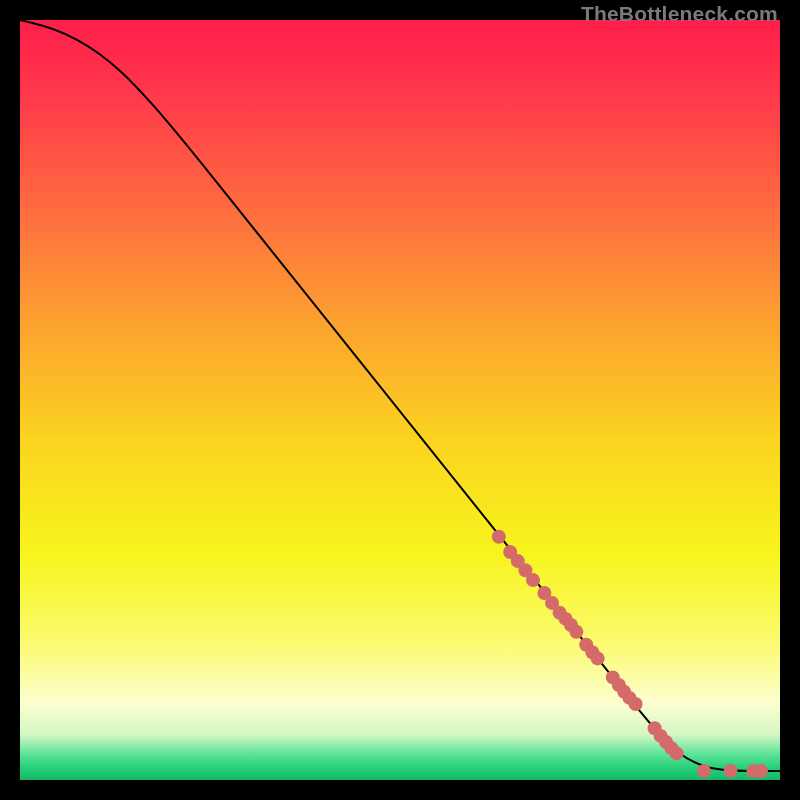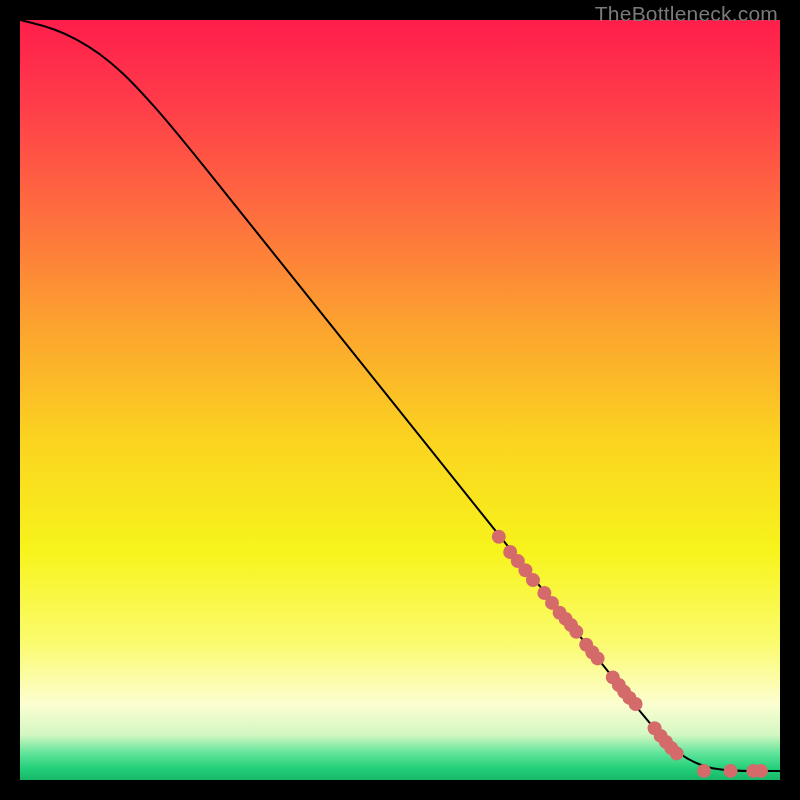--- a/index.html
+++ b/index.html
@@ -25,21 +25,21 @@
     top: 0;
     width: 760px;
     height: 760px;
   }
   .watermark {
     position: absolute;
     top: 2px;
     right: 22px;
     color: #7a7a7a;
     font-size: 21px;
-    font-weight: 400;
+    font-weight: 700;
     letter-spacing: 0.2px;
   }
   svg { display: block; }
 </style>
 </head>
 <body>
 
 <div class="frame">
   <svg class="plot" viewBox="0 0 760 760">
     <defs>

